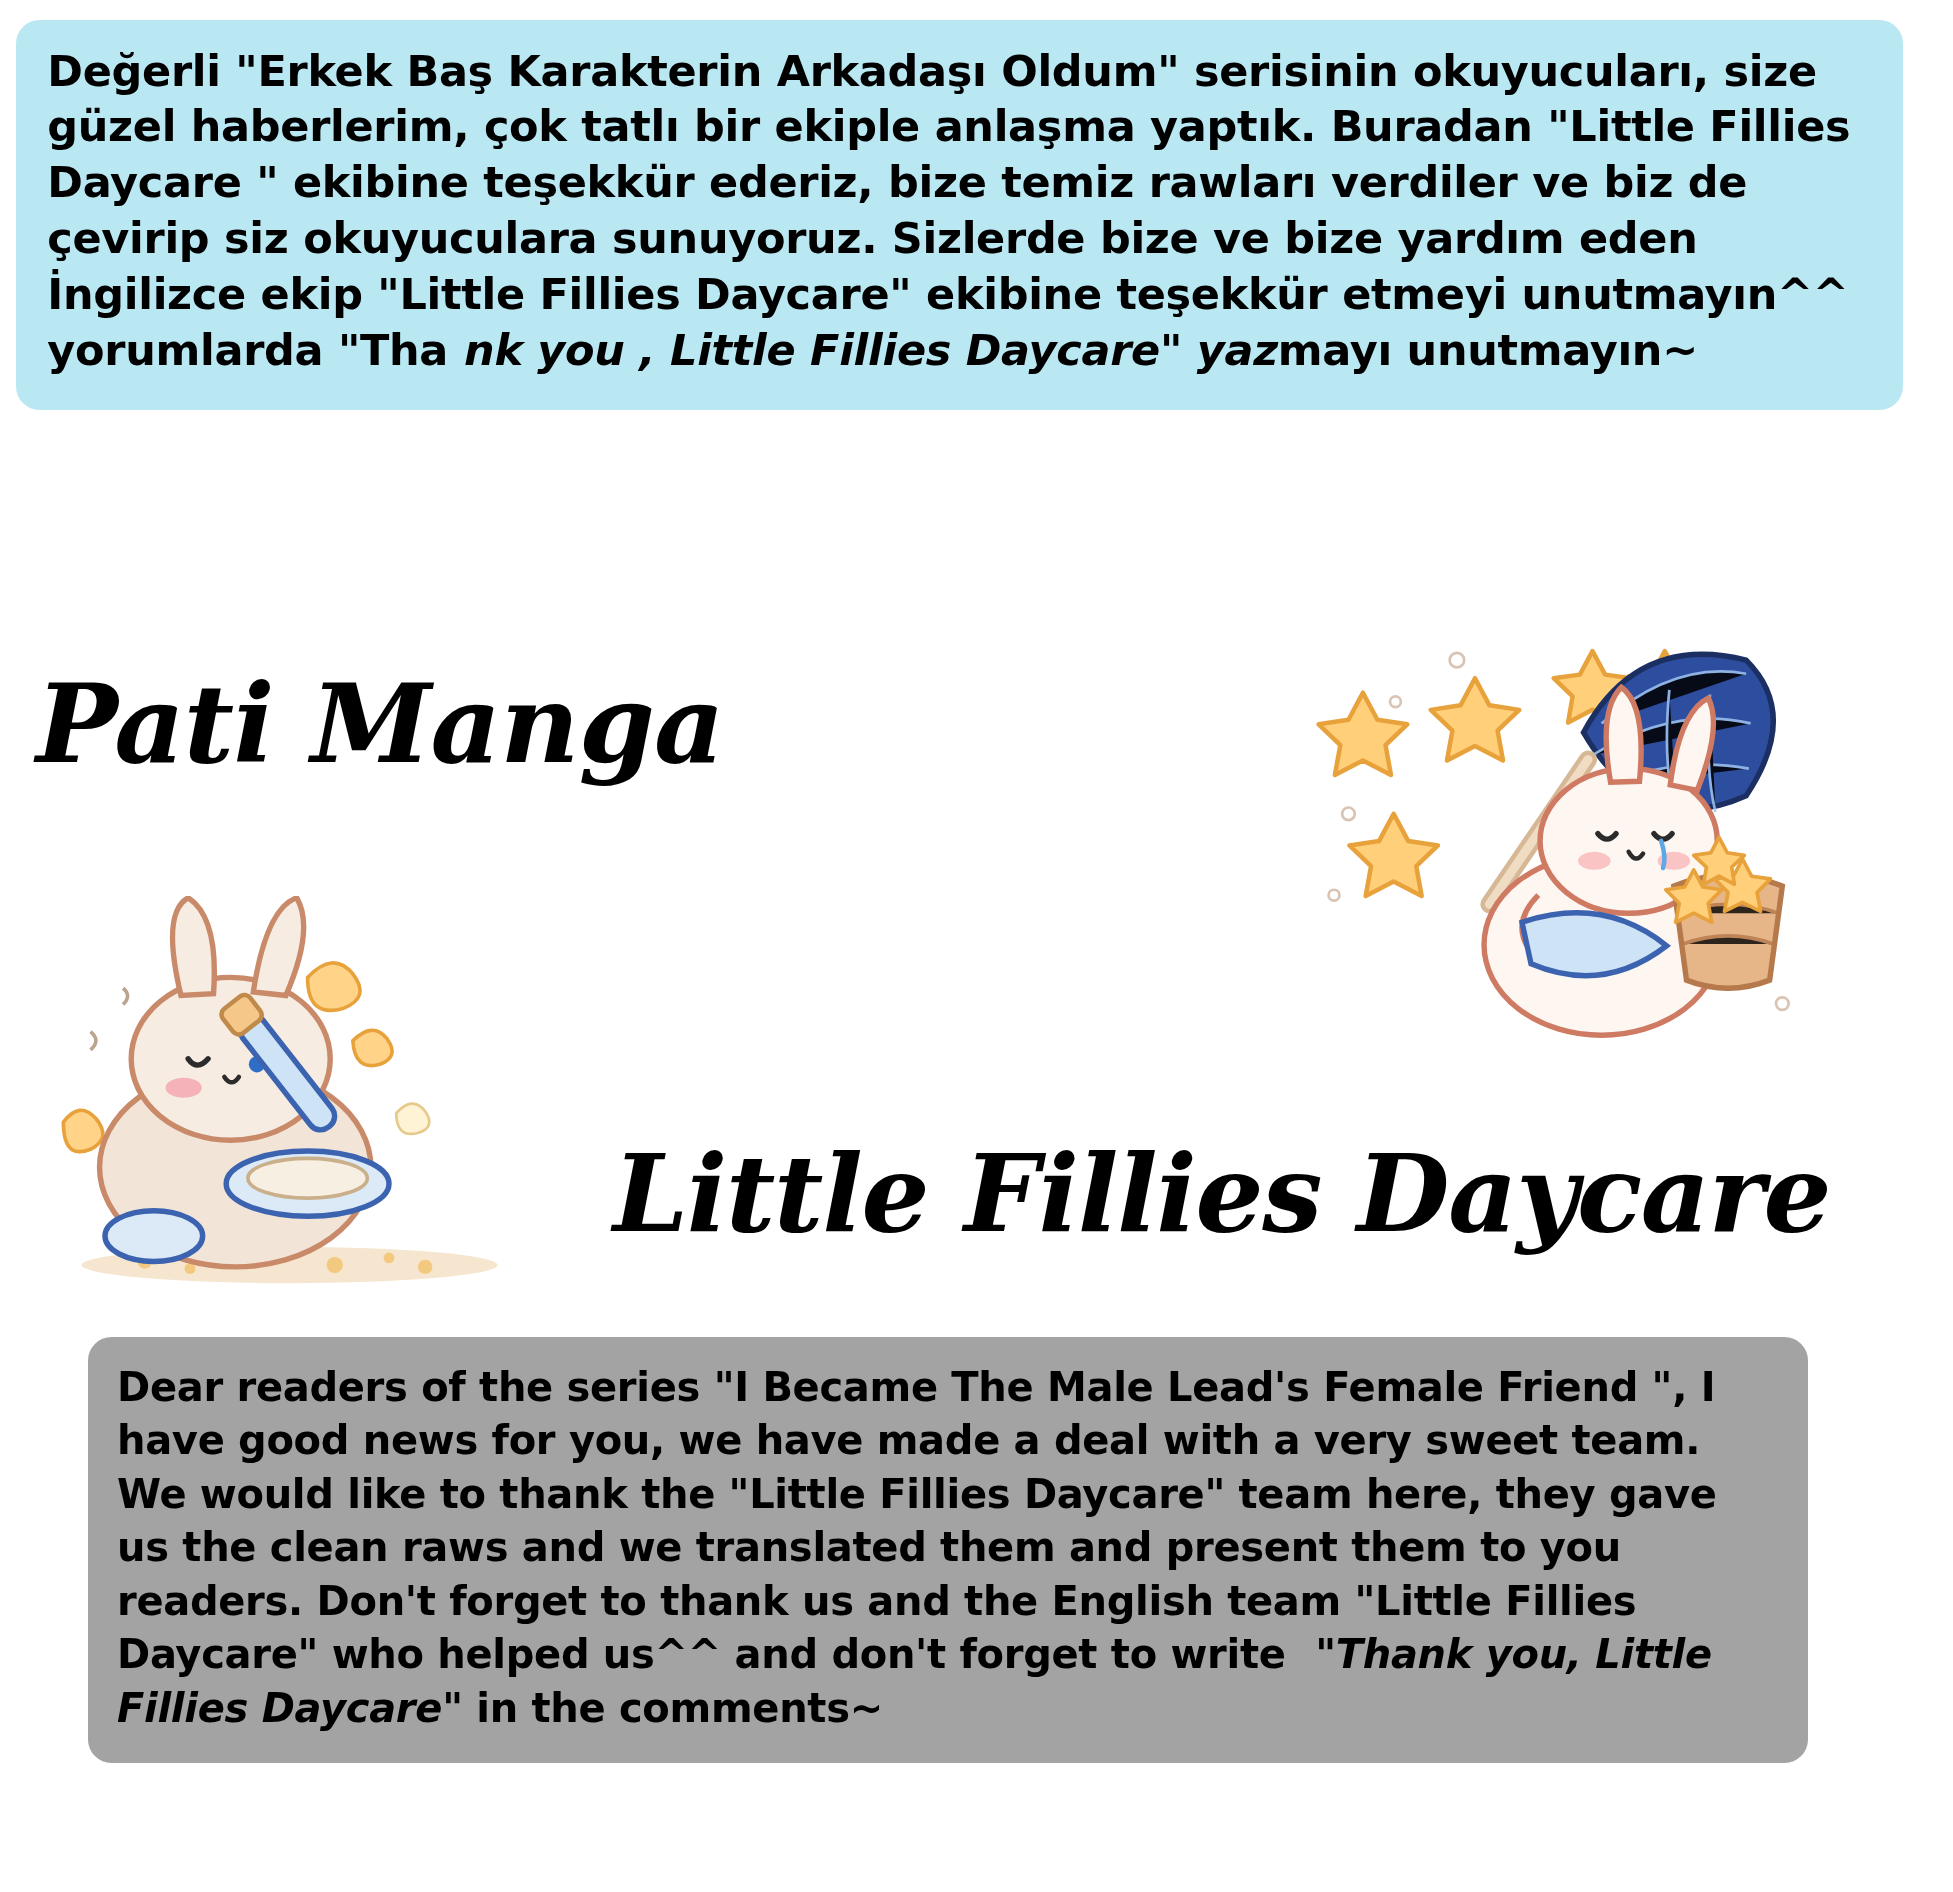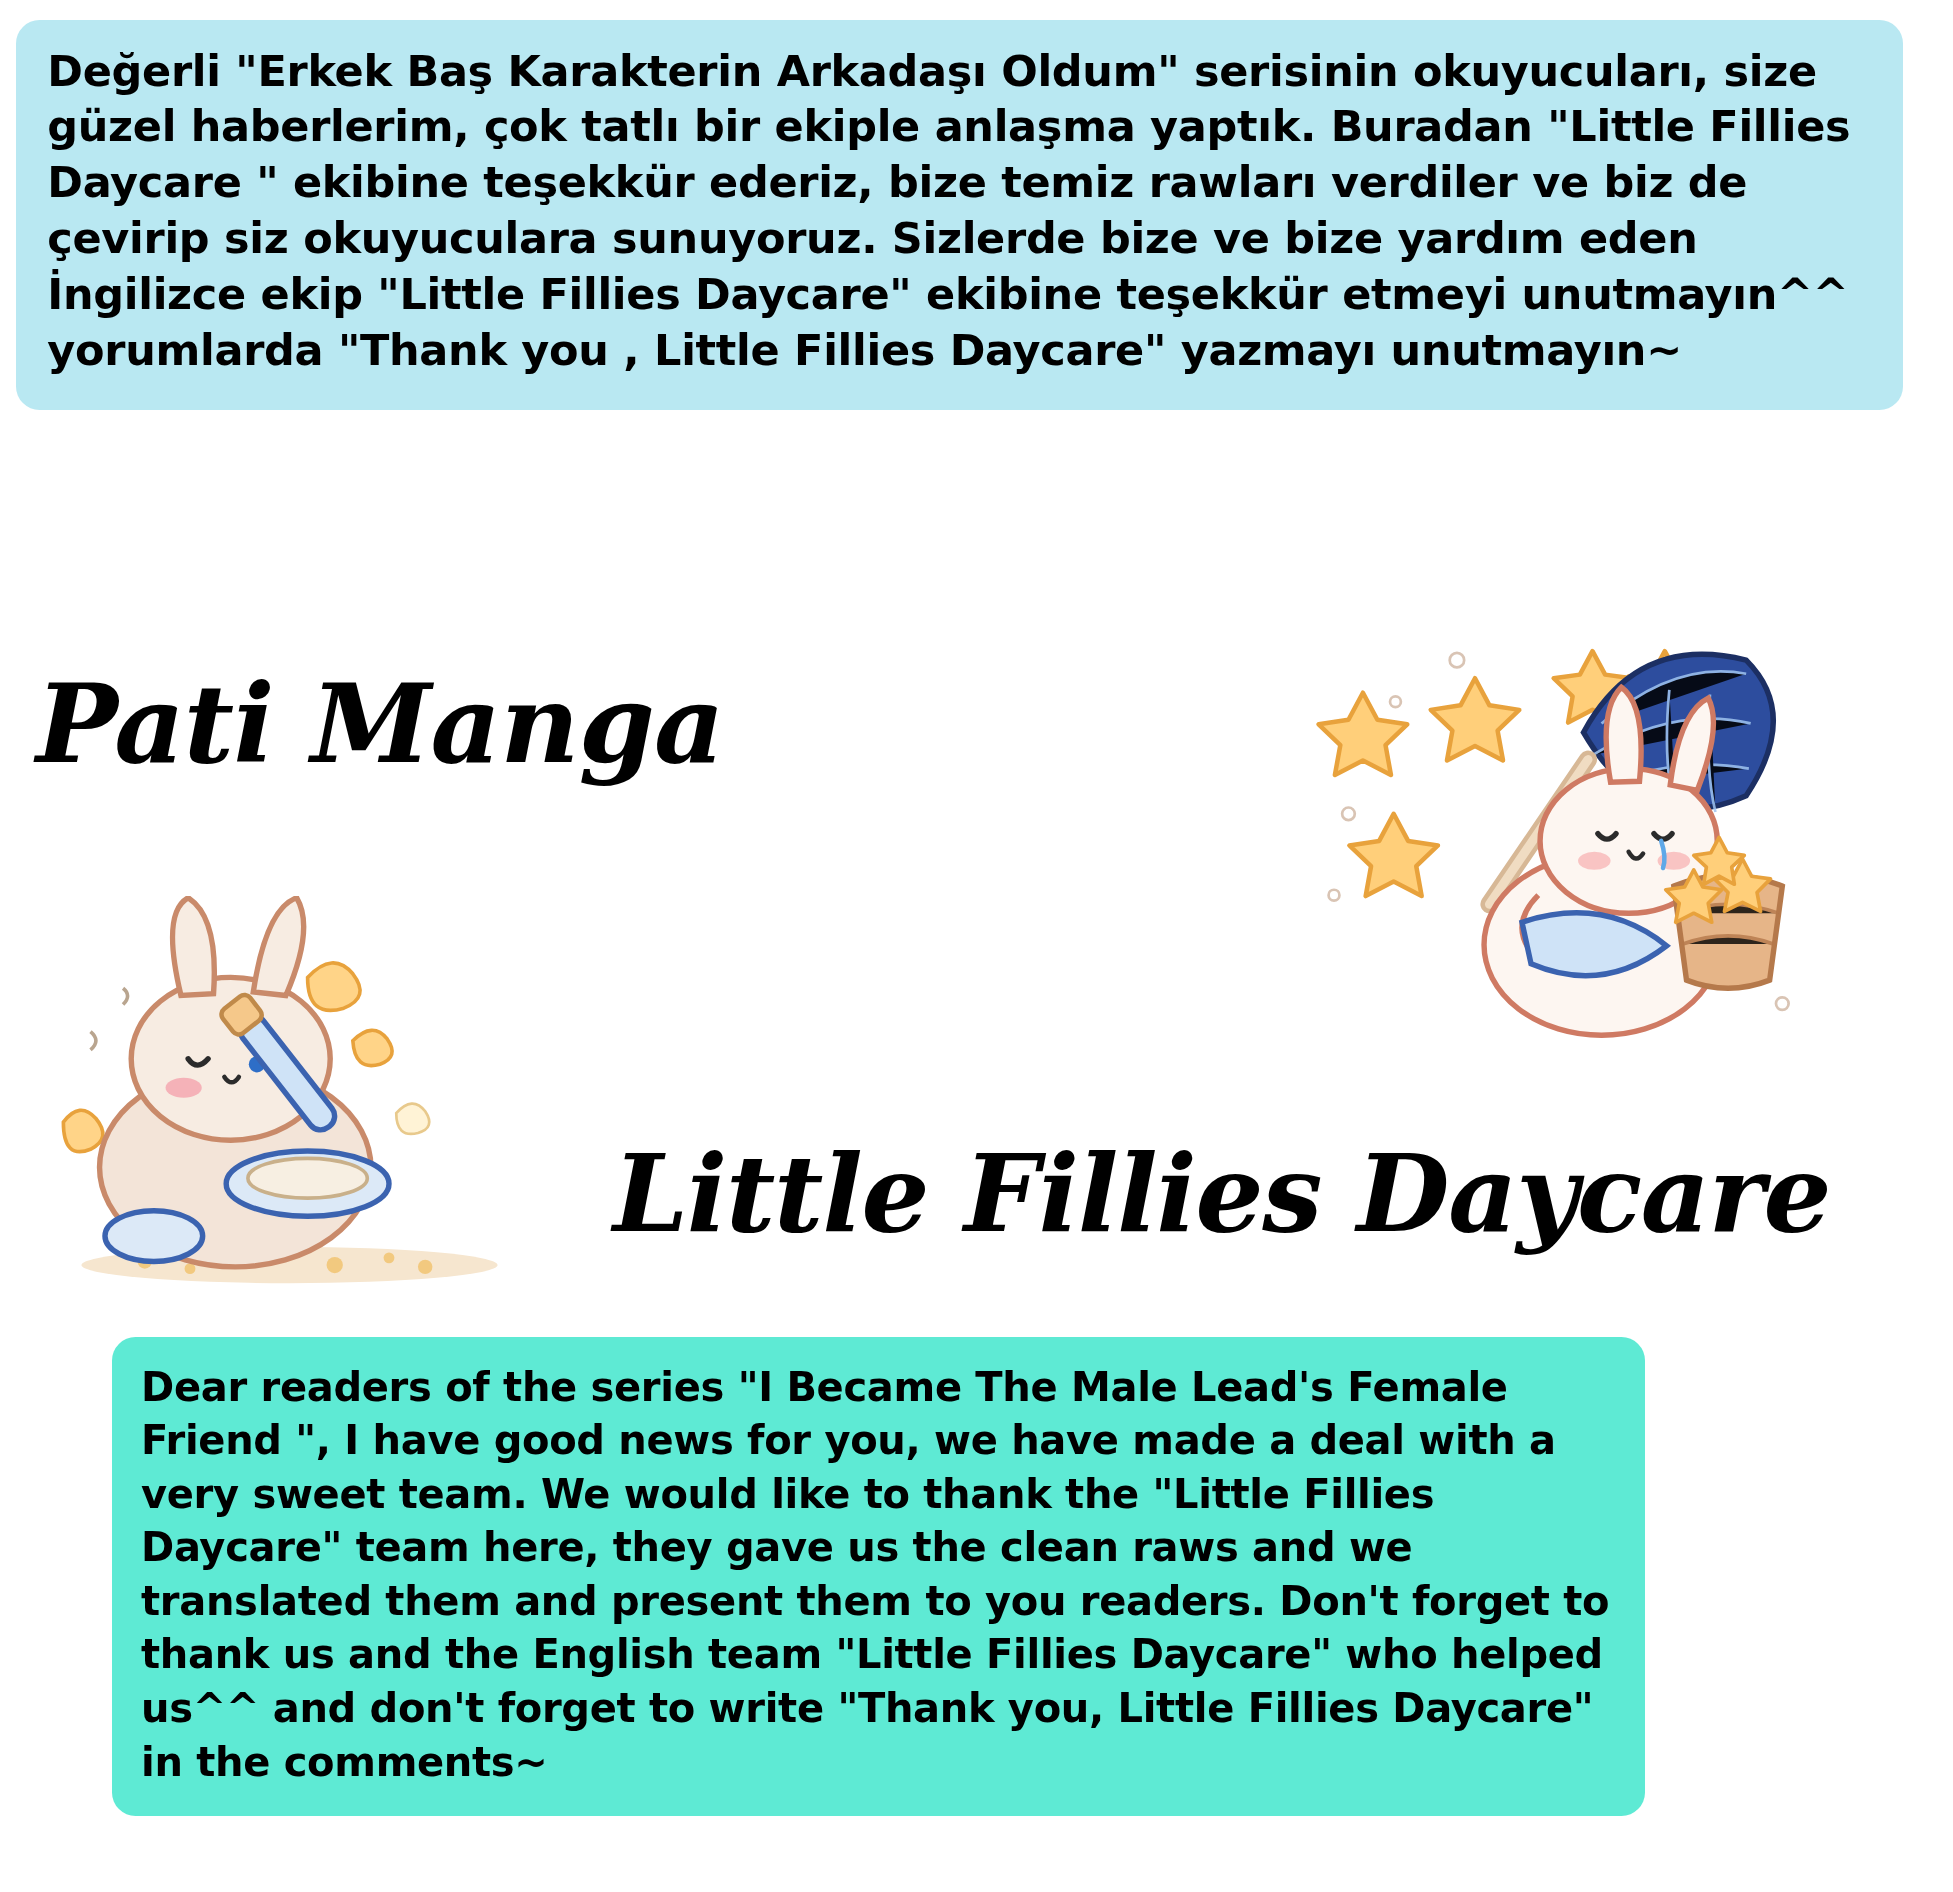--- a/index.html
+++ b/index.html
@@ -29,20 +29,22 @@
   .notice-tr p {
     margin: 0;
     font-family: "DejaVu Sans", sans-serif;
     font-weight: bold;
     font-size: 43px;
     line-height: 1.30;
     color: #000000;
     letter-spacing: -0.3px;
   }
   .ital {
+    font-style: italic;
+    margin-left: 16px;
   }
 
   
   .brand-pati {
     position: absolute;
     left: 36px;
     top: 660px;
     font-family: "DejaVu Serif", serif;
     font-weight: bold;
     font-style: italic;
@@ -63,25 +65,25 @@
     font-size: 107px;
     color: #000000;
     letter-spacing: -1.4px;
     white-space: nowrap;
     margin-left: 16px;
   }
 
   
   .notice-en {
     position: absolute;
-    left: 112px;
+    left: 88px;
     top: 1337px;
-    width: 1533px;
+    width: 1720px;
     box-sizing: border-box;
-    background: #5eead4;
+    background: #a3a3a3;
     border-radius: 23.5px;
     padding: 23.5px 29px 27px 29px;
   }
   .notice-en p {
     margin: 0;
     font-family: "DejaVu Sans", sans-serif;
     font-weight: bold;
     font-size: 40px;
     line-height: 1.34;
     color: #000000;

